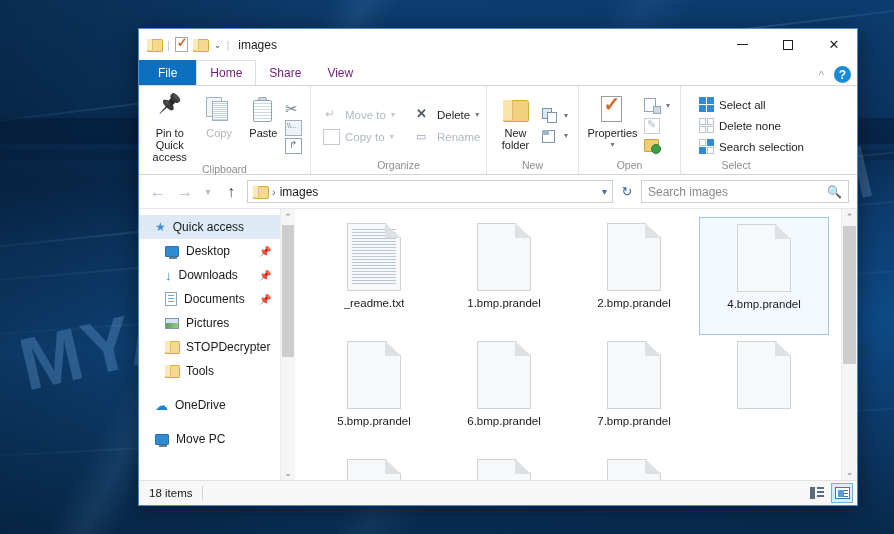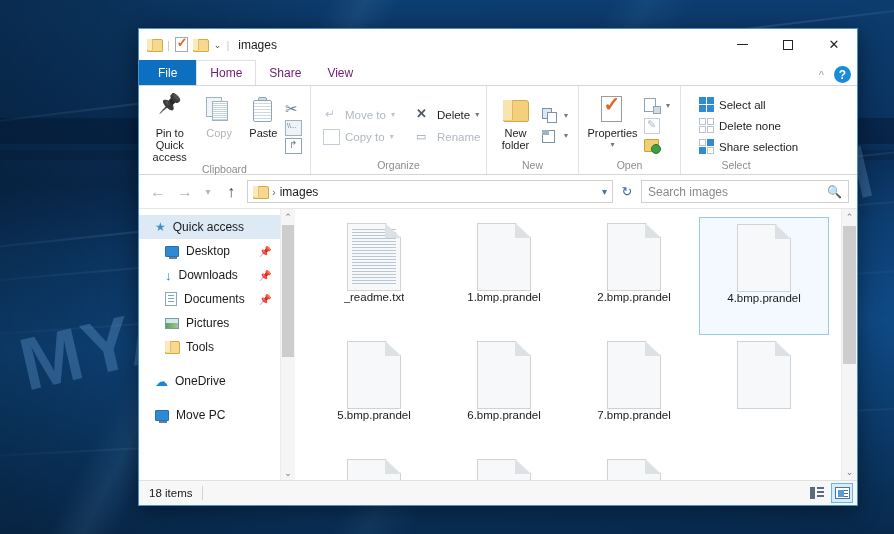--- a/index.html
+++ b/index.html
@@ -327,21 +327,21 @@
   .fileicon .fold {
     position: absolute; right: 0; top: 0; width: 16px; height: 15px;
     background: #dde1e4;
     clip-path: polygon(0 0, 100% 100%, 0 100%);
   }
   .fileicon .lines {
     position: absolute; left: 5px; top: 6px; width: 44px; height: 55px;
     background: repeating-linear-gradient(#b9c6d3 0 1px, rgba(255,255,255,0) 1px 3px);
   }
   .filename {
-    margin-top: 0; font-size: 11.5px; color: #1a1a1a; text-align: center;
+    margin-top: 6px; font-size: 11.5px; color: #1a1a1a; text-align: center;
     max-width: 124px; white-space: nowrap; overflow: hidden;
   }
   .fileitem.selected .filename { }
 
   
   .fpscroll {
     position: absolute; right: 0; top: 0; bottom: 0; width: 16px;
     background: #f5f5f5; border-left: 1px solid #ececec;
     display: flex; flex-direction: column; align-items: center;
     justify-content: space-between; font-size: 9px; color: #7a7a7a;
@@ -572,21 +572,21 @@
               </span>
             <span>Delete none</span>
           </div>
           <div class="smallbtn">
             <span class="invsel">
                 <b></b>
                 <b class="on"></b>
                 <b class="on"></b>
                 <b></b>
               </span>
-            <span>Share selection</span>
+            <span>Search selection</span>
           </div>
         </div>
       </div>
       <div class="rgroup-title" style="width:110px;">Select</div>
     </div>
   </div>
 
   <div class="addressbar">
     <span class="navbtn">←</span>
     <span class="navbtn">→</span>
@@ -624,20 +624,24 @@
         <span class="pinmark">📌</span>
       </div>
       <div class="navitem child">
         <span class="ni-doc"></span>
         <span>Documents</span>
         <span class="pinmark">📌</span>
       </div>
       <div class="navitem child">
         <span class="ni-pic"></span>
         <span>Pictures</span>
+      </div>
+      <div class="navitem child">
+        <span class="ni-folder"></span>
+        <span>STOPDecrypter</span>
       </div>
       <div class="navitem child">
         <span class="ni-folder"></span>
         <span>Tools</span>
       </div>
       <div class="navsplit"></div>
       <div class="navitem">
         <span class="ni-cloud">☁</span>
         <span>OneDrive</span>
       </div>

